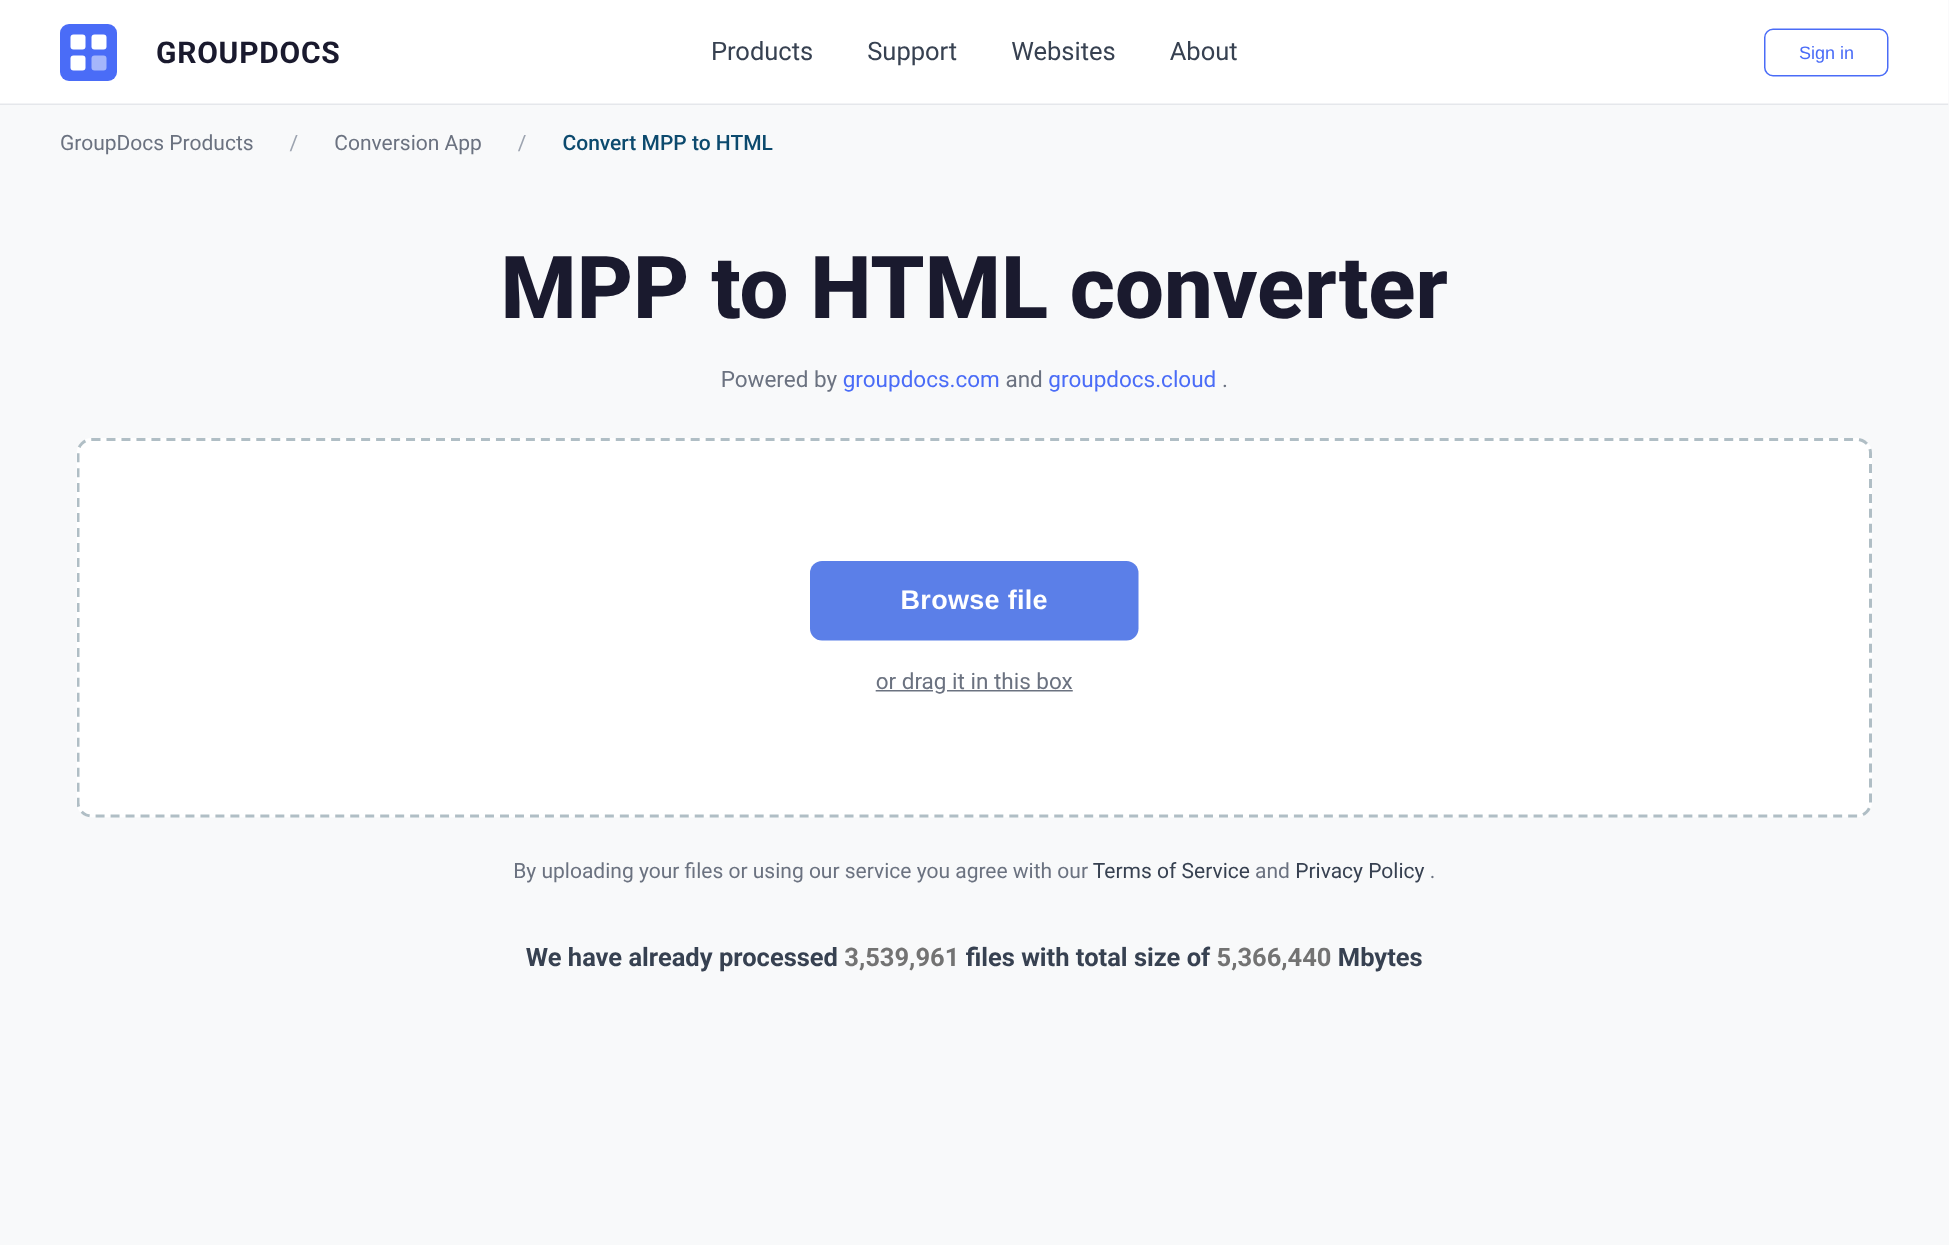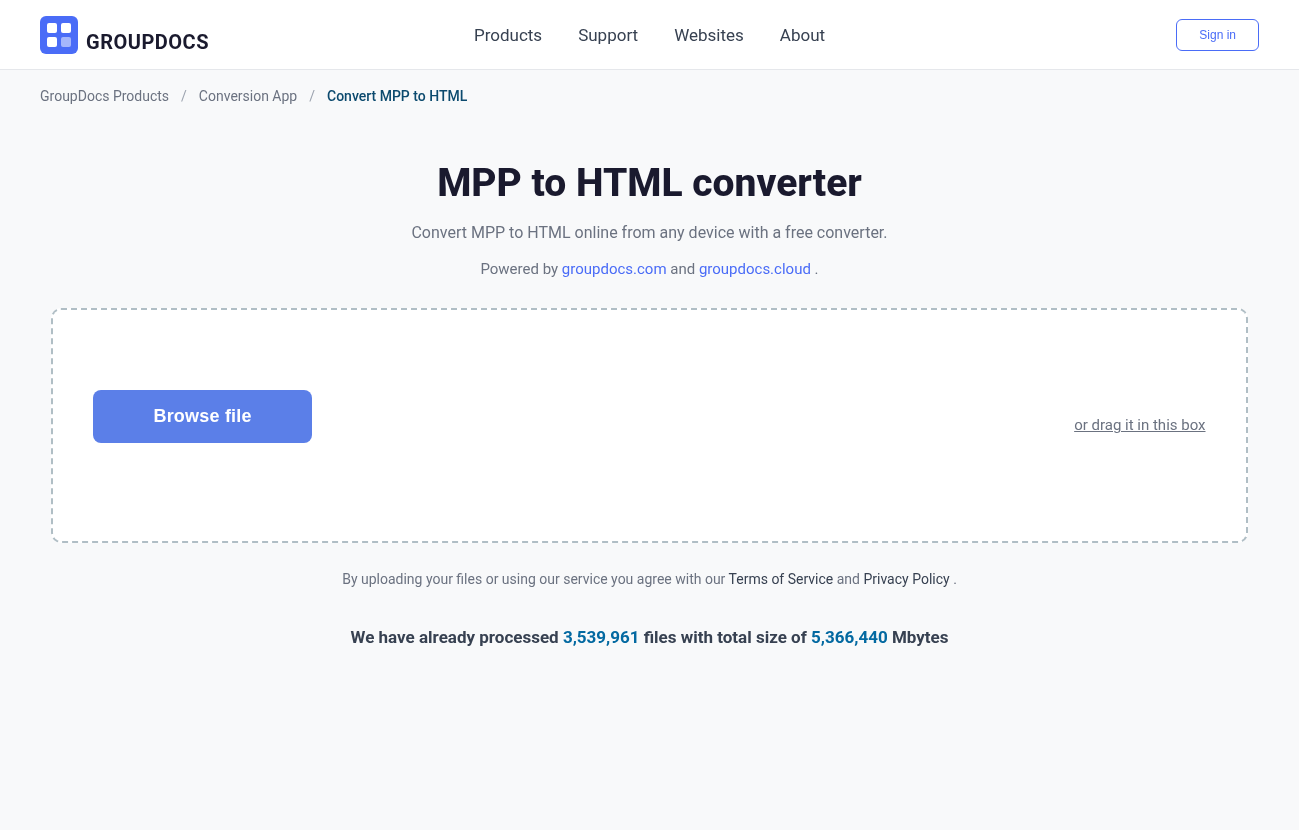--- a/index.html
+++ b/index.html
@@ -19,22 +19,22 @@
       background: #fff;
       border-bottom: 1px solid #e5e7eb;
       height: 70px;
       display: flex;
       align-items: center;
       justify-content: space-between;
       padding: 0 40px;
     }
     .logo-area {
       display: flex;
-      align-items: flex-end;
-      gap: 8px;
+      align-items: center;
+      gap: 26px;
       cursor: pointer;
     }
     .logo-icon {
       width: 38px;
       height: 38px;
     }
     .logo-text {
       font-size: 20px;
       font-weight: 700;
       color: #1a1a2e;
@@ -63,21 +63,21 @@
       border-radius: 6px;
       font-size: 12px;
       cursor: pointer;
       font-weight: 500;
     }
     
     .breadcrumb {
       padding: 18px 40px;
       display: flex;
       align-items: center;
-      gap: 12px;
+      gap: 24px;
       font-size: 14px;
     }
     .breadcrumb-item {
       color: #6b7280;
       cursor: pointer;
       text-decoration: none;
     }
     .breadcrumb-separator {
       color: #9ca3af;
     }
@@ -86,21 +86,21 @@
       font-weight: 500;
     }
     
     .main {
       display: flex;
       flex-direction: column;
       align-items: center;
       padding: 40px 20px 40px;
     }
     .page-title {
-      font-size: 39px;
+      font-size: 58px;
       font-weight: 800;
       color: #1a1a2e;
       text-align: center;
       margin-bottom: 18px;
       line-height: 1.1;
     }
     .subtitle {
       font-size: 16px;
       color: #6b7280;
       text-align: center;
@@ -117,21 +117,21 @@
       text-decoration: none;
     }
     
     .drop-zone {
       width: 1200px;
       max-width: 95%;
       border: 2px dashed #b0bec5;
       border-radius: 10px;
       background: #fff;
       display: flex;
-      flex-direction: row;
+      flex-direction: column;
       align-items: center;
       justify-content: space-between;
       padding: 80px 40px;
       margin-bottom: 28px;
       cursor: pointer;
     }
     .browse-btn {
       background: #5b7fe8;
       color: #fff;
       border: none;
@@ -164,21 +164,21 @@
     .stats-text {
       font-size: 17px;
       color: #374151;
       text-align: center;
       font-weight: 400;
     }
     .stats-text strong {
       font-weight: 700;
     }
     .stats-number {
-      color: #0369a1;
+      color: #737373;
       font-weight: 700;
     }
   </style>
 </head>
 <body>
 
 <header class="header">
   <div class="logo-area">
     <svg class="logo-icon" viewBox="0 0 38 38" fill="none" xmlns="http://www.w3.org/2000/svg">
       <rect width="38" height="38" rx="6" fill="#4a6cf7"></rect>
@@ -203,21 +203,20 @@
 <nav class="breadcrumb">
   <a class="breadcrumb-item">GroupDocs Products</a>
   <span class="breadcrumb-separator">/</span>
   <a class="breadcrumb-item">Conversion App</a>
   <span class="breadcrumb-separator">/</span>
   <span class="breadcrumb-current">Convert MPP to HTML</span>
 </nav>
 
 <main class="main">
   <h1 class="page-title">MPP to HTML converter</h1>
-  <p class="subtitle">Convert MPP to HTML online from any device with a free converter.</p>
   <p class="powered-by">
     <span>Powered by </span>
     <a>groupdocs.com</a>
     <span> and </span>
     <a>groupdocs.cloud</a>
     <span>.</span>
   </p>
 
   <div class="drop-zone">
     <button class="browse-btn">Browse file</button>

